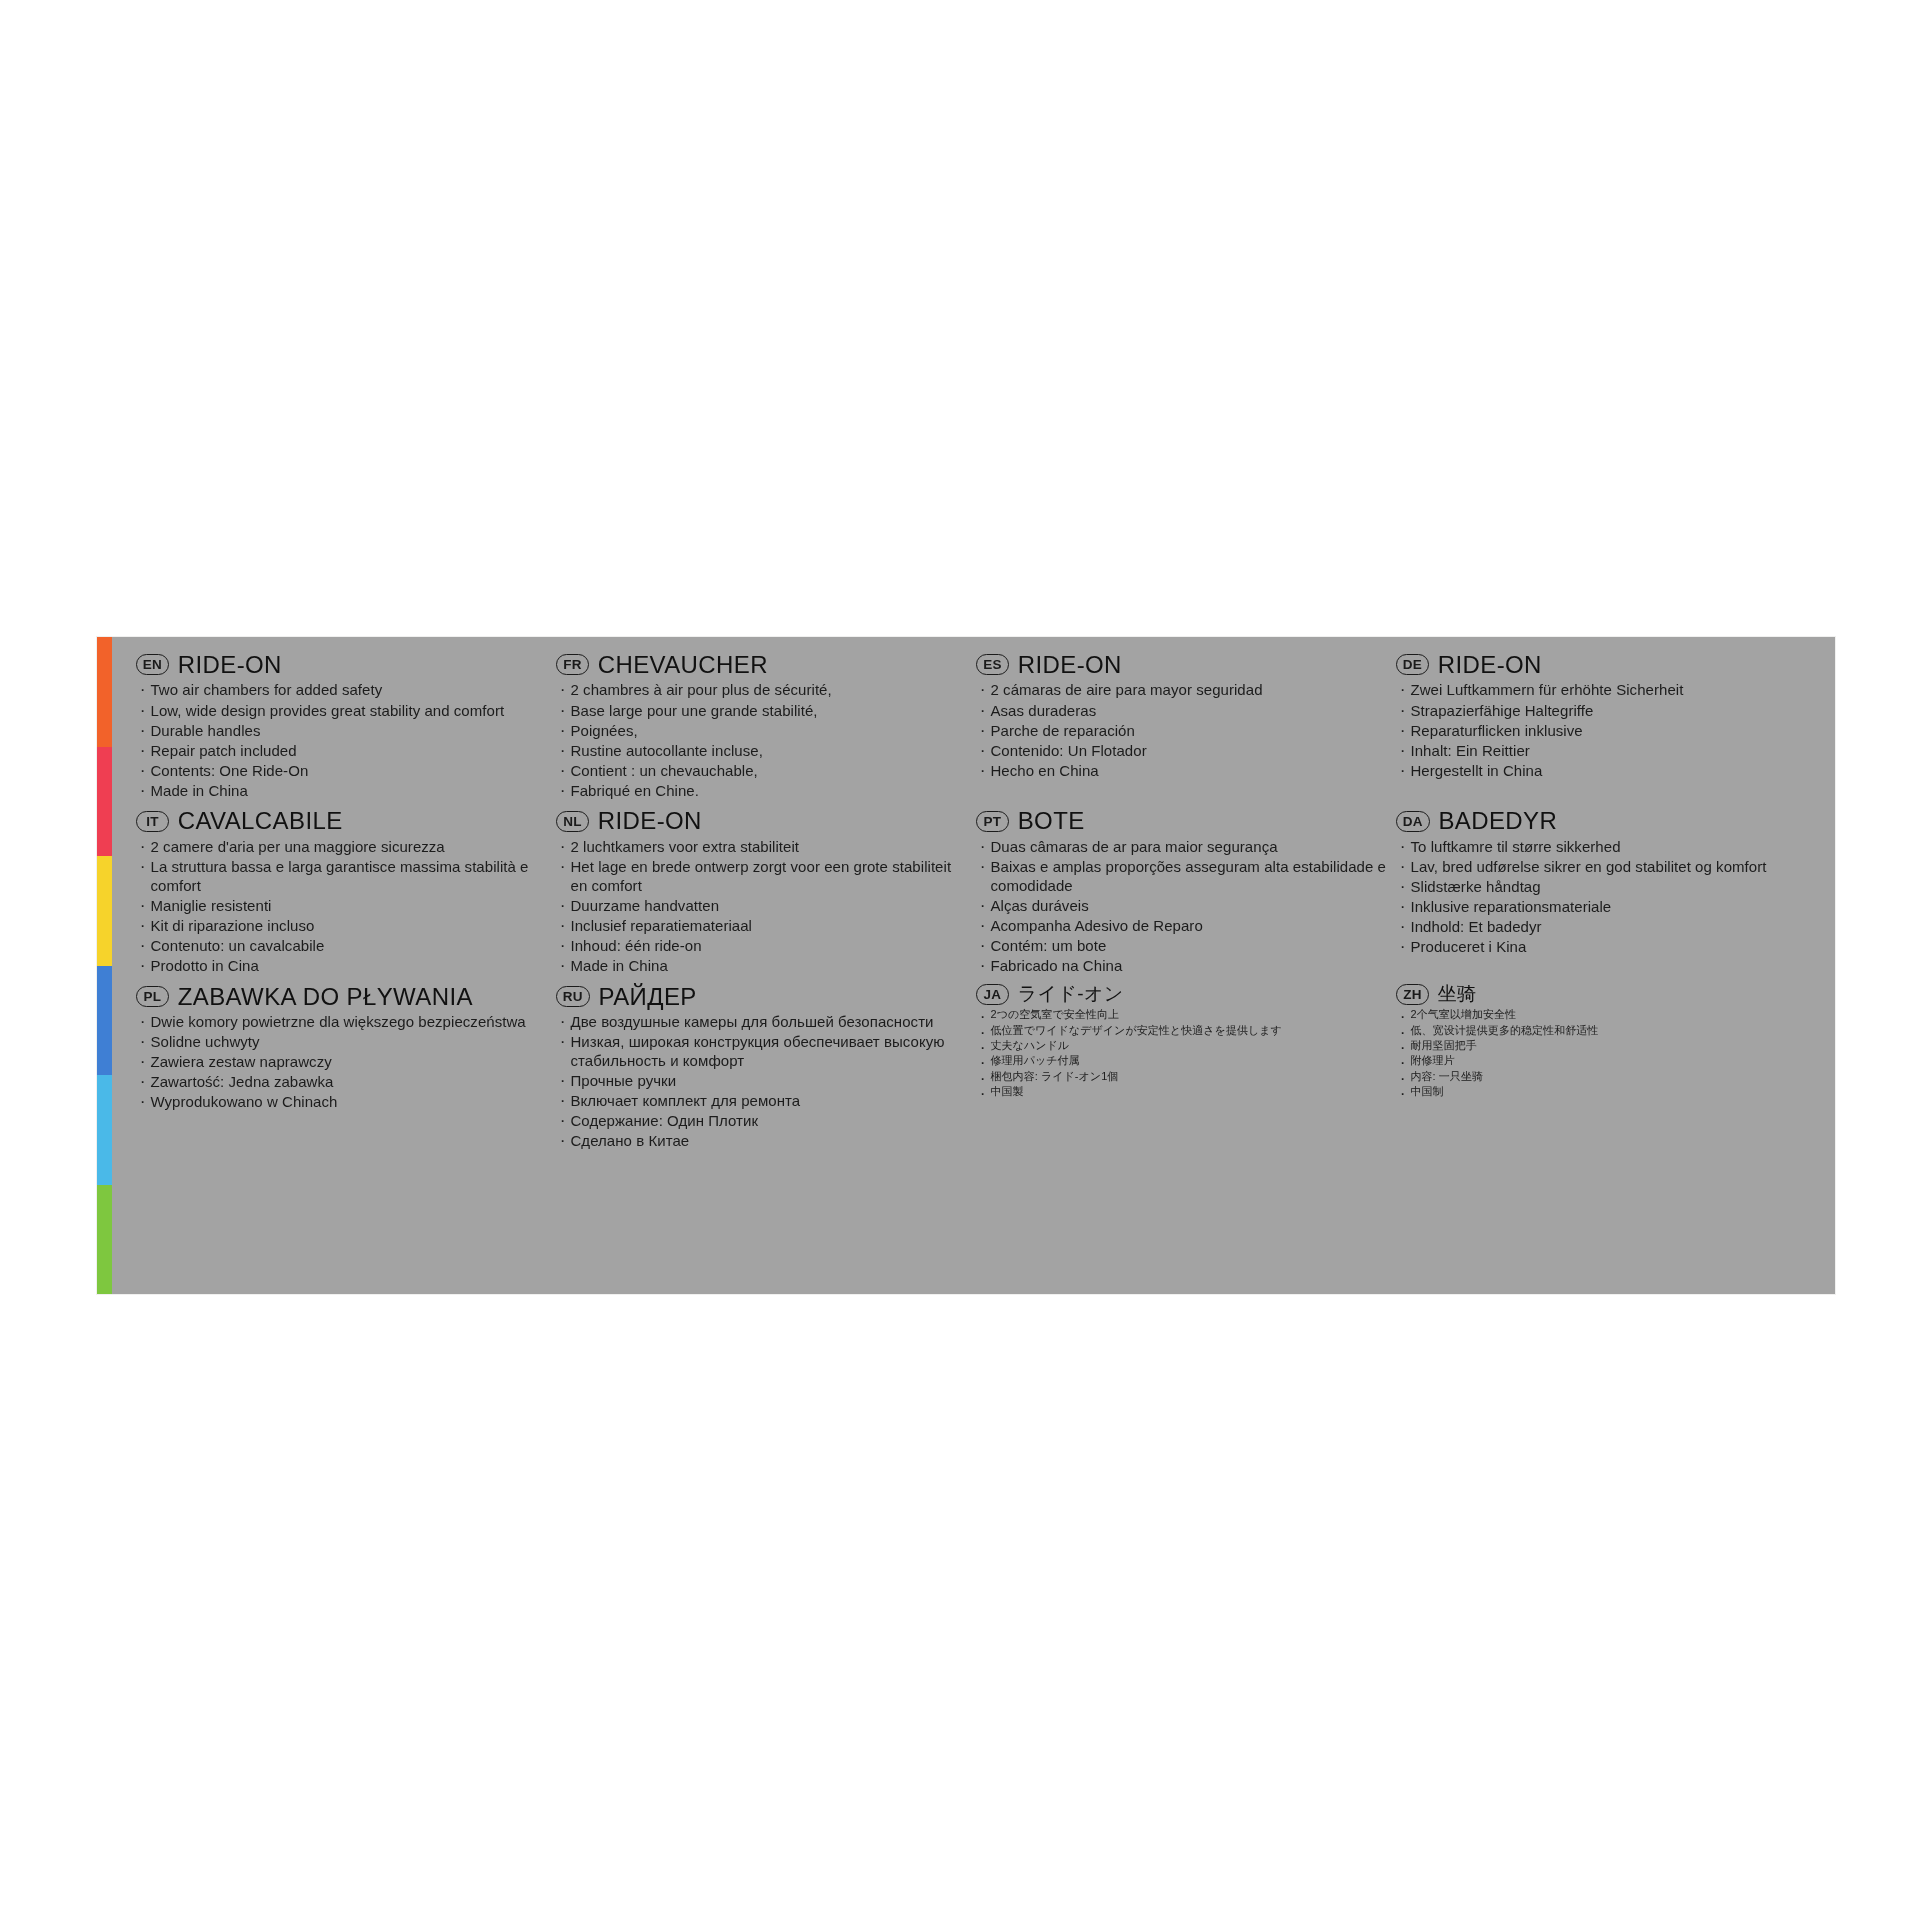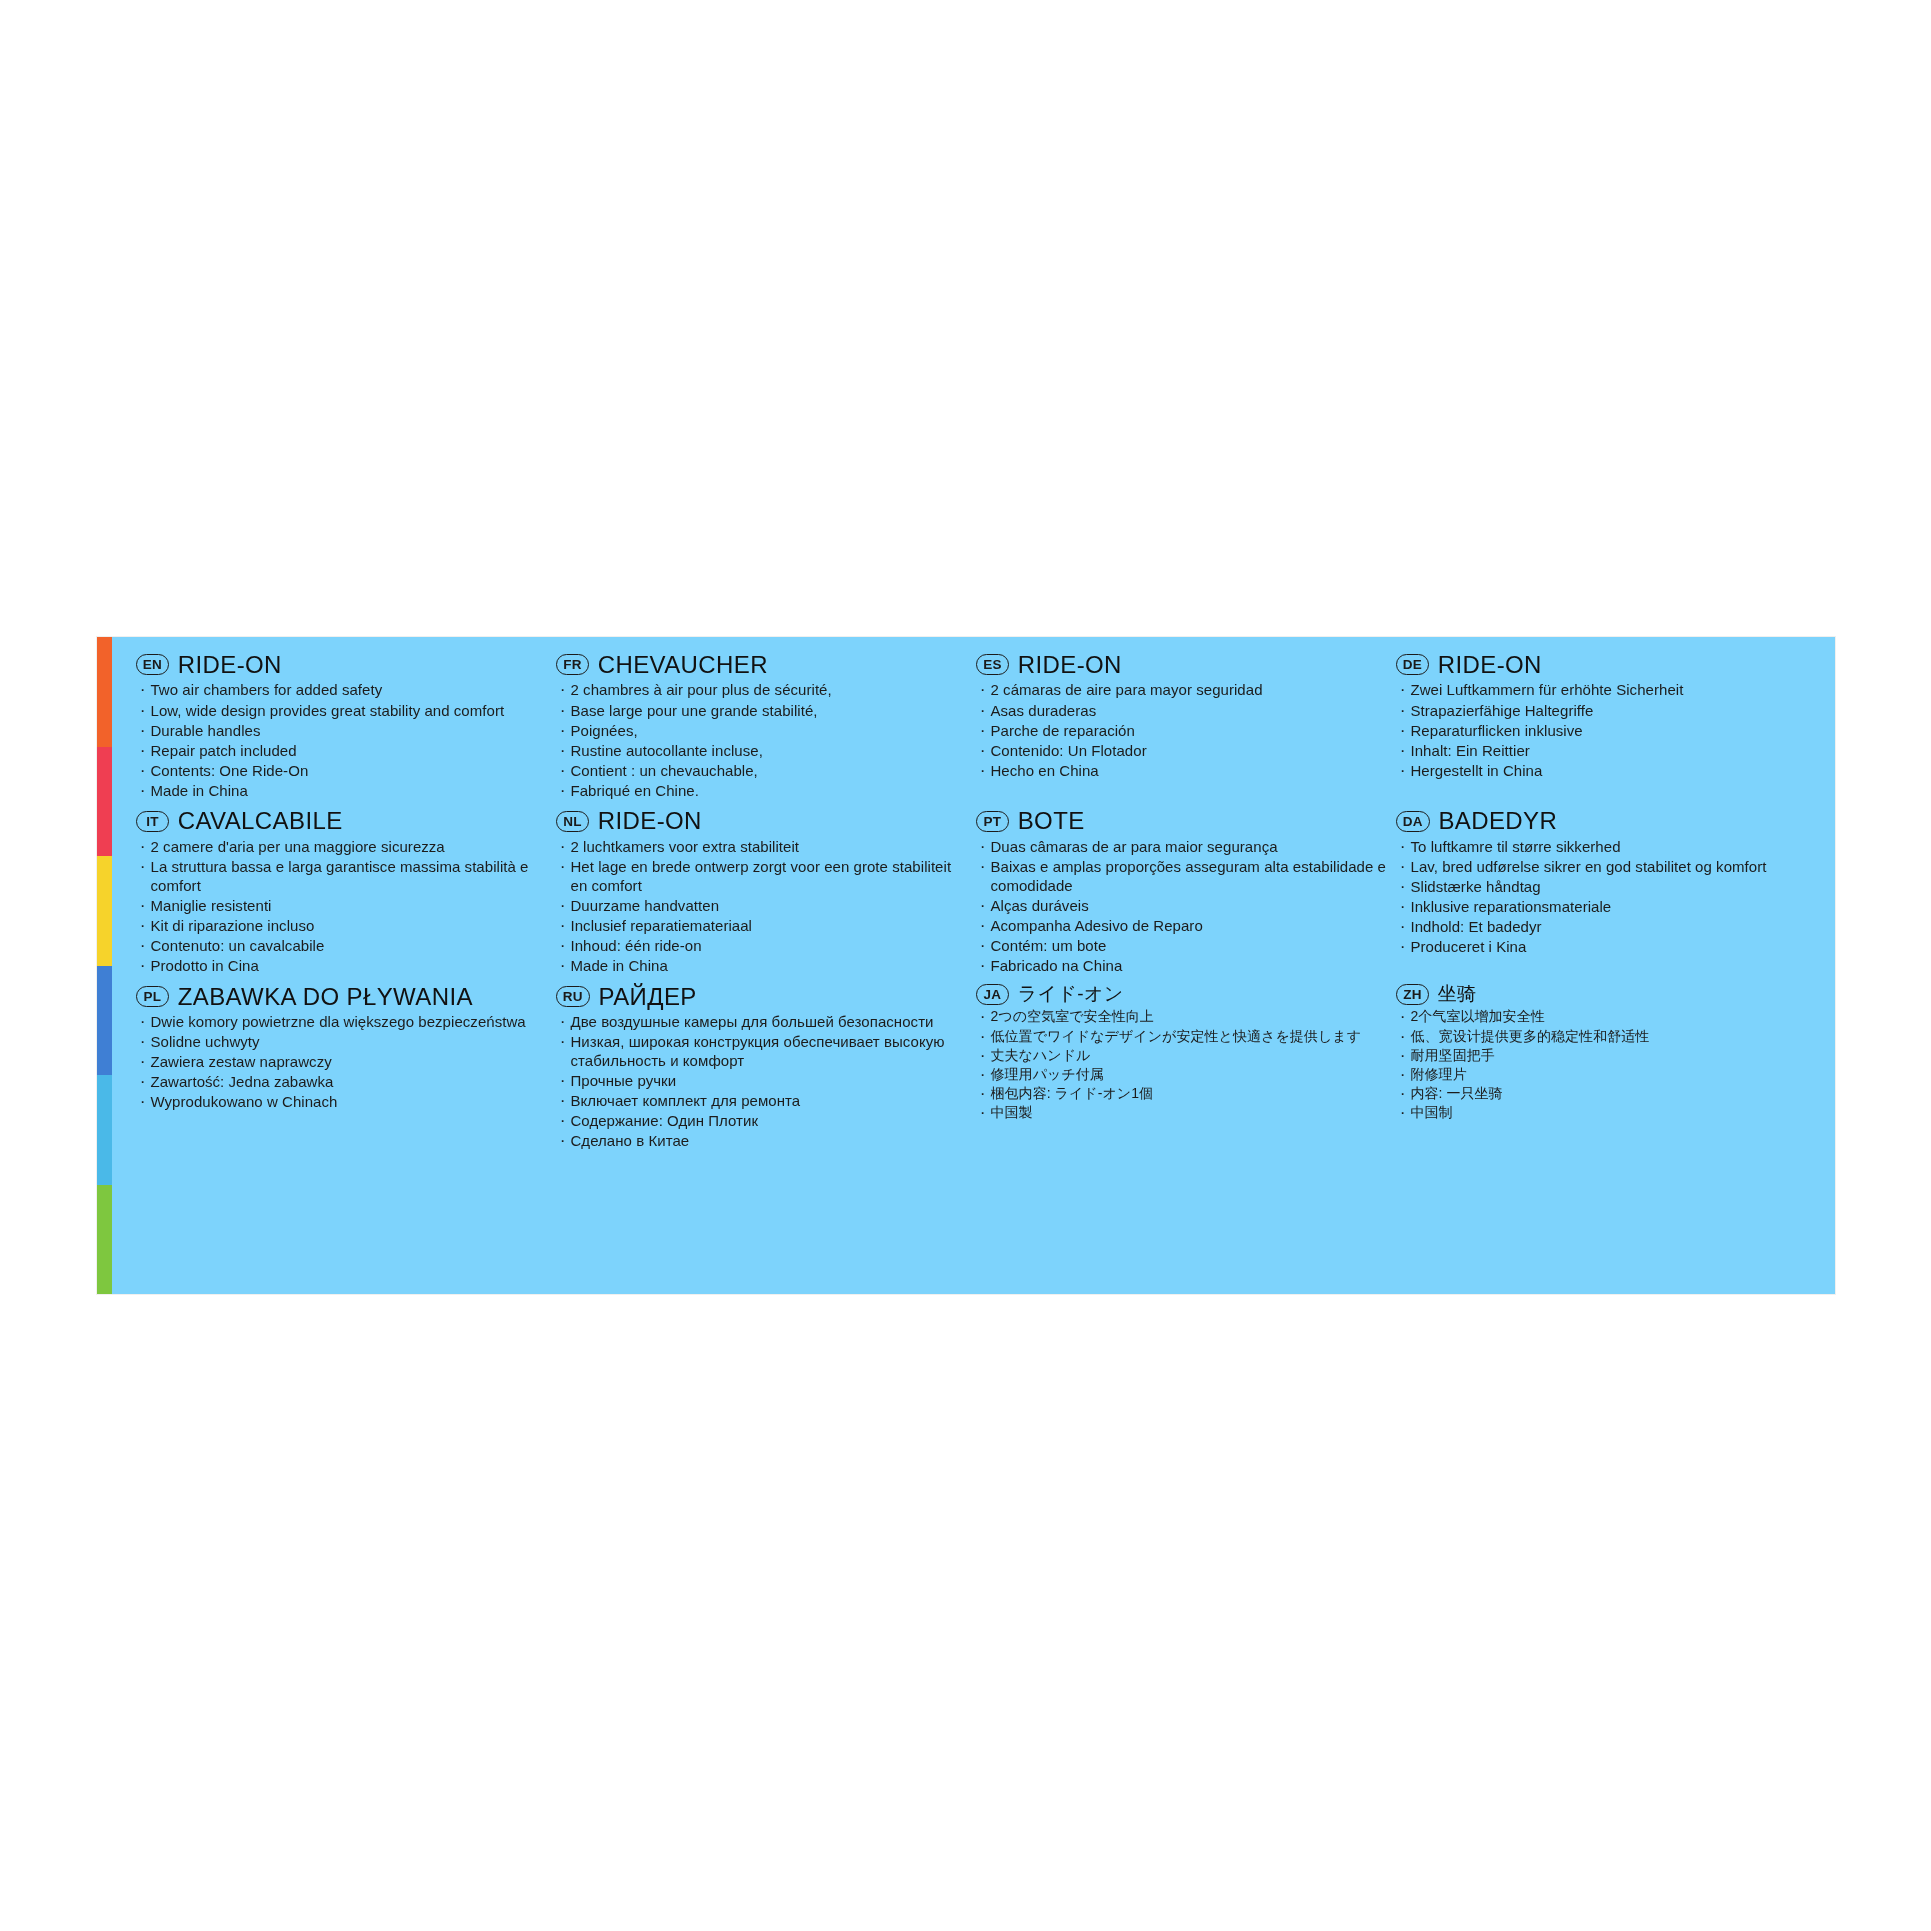--- a/index.html
+++ b/index.html
@@ -17,21 +17,21 @@
     background: #ffffff;
     overflow: hidden;
   }
   
   .panel {
     position: absolute;
     left: 97px;
     top: 637px;
     width: 1738px;
     height: 657px;
-    background: #7dd3fc;
+    background: #a3a3a3;
     box-shadow: 0 0 0 1px #f0f0ef;
   }
   
   .stripe-col {
     position: absolute;
     left: 0;
     top: 0;
     width: 15.4px;
     height: 657px;
     display: flex;
@@ -107,21 +107,21 @@
   ul.bullets li::before {
     content: "·";
     position: absolute;
     left: 1.9px;
     top: -1px;
     font-size: 17.4px;
     line-height: 1.25;
     color: #1c1c1c;
   }
   ul.bullets.cjk li {
-    font-size: 14px;
+    font-size: 11px;
     line-height: 1.3;
   }
 </style>
 </head>
 <body>
 
 <div id="page">
   <div class="panel">
     <div class="stripe-col">
         <div class="stripe" style="background: rgb(242, 98, 42);"></div>

